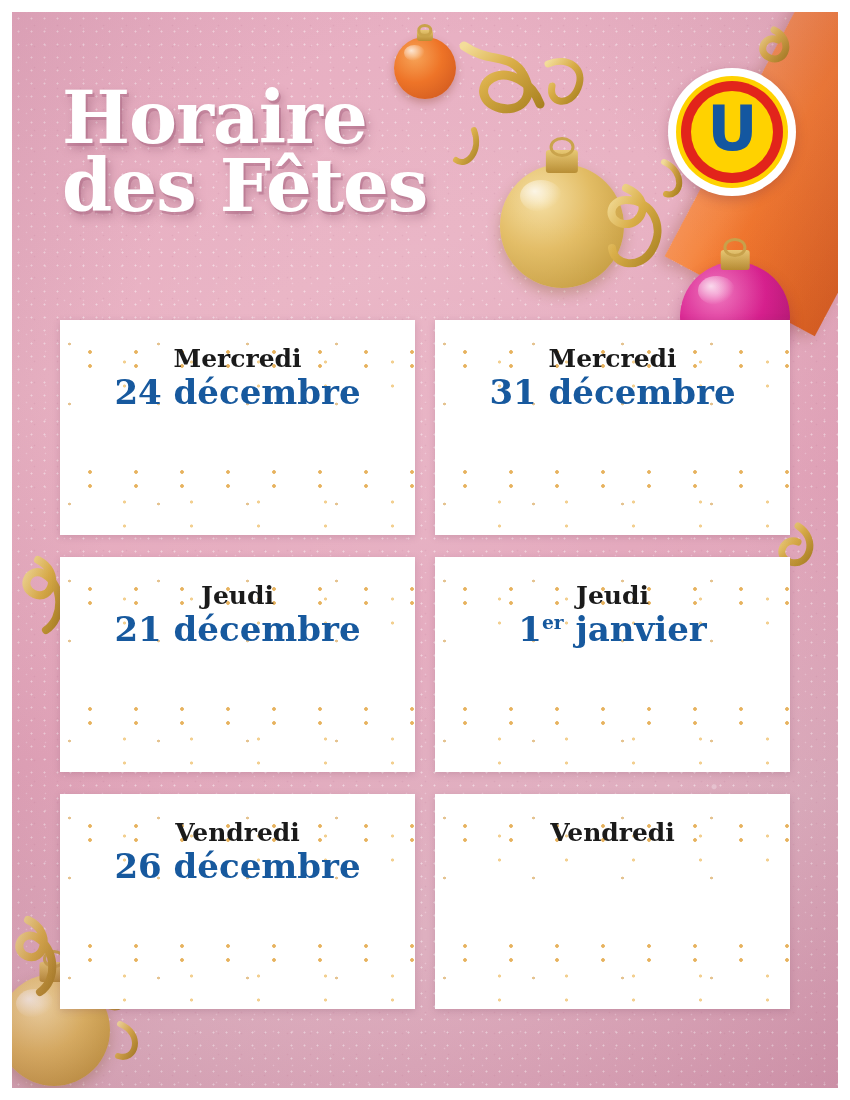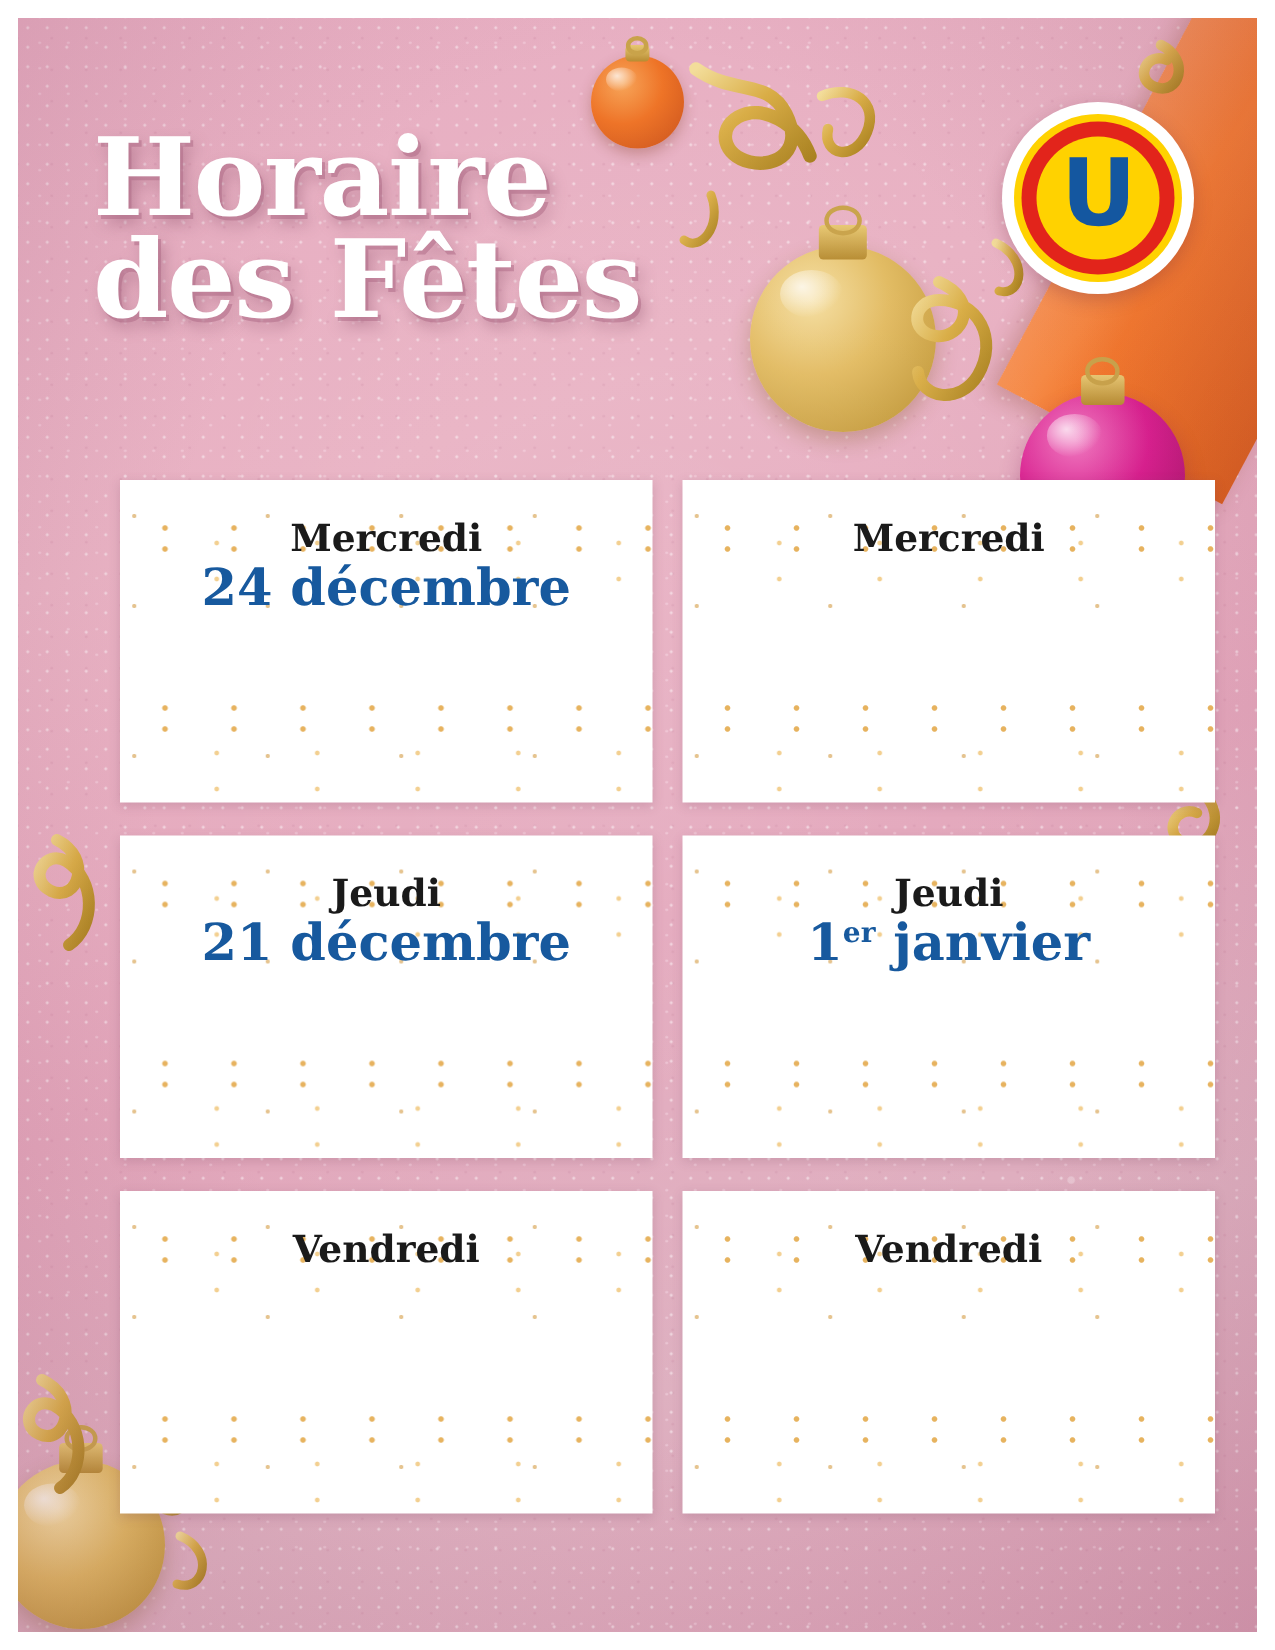--- a/index.html
+++ b/index.html
@@ -146,21 +146,20 @@
   .grid {
     position: absolute;
     left: 48px;
     top: 308px;
     width: 698px;
     display: grid;
     grid-template-columns: 355px 355px;
     grid-template-rows: 215px 215px 215px;
     column-gap: 20px;
     row-gap: 22px;
-    margin-left: 20px;
   }
   .card {
     position: relative;
     background: #ffffff;
     box-shadow: 0 2px 7px rgba(120,70,95,0.22);
     overflow: hidden;
   }
   .card .confetti {
     position: absolute;
     inset: 0;
@@ -358,20 +357,21 @@
           <div class="weekday">Mercredi</div>
           <div class="date"><span>24</span> <span>décembre</span></div>
         </div>
       </div>
 
       <div class="card">
         <div class="confetti"></div>
         <div class="confetti bottom"></div>
         <div class="card-text">
           <div class="weekday">Mercredi</div>
+          <div class="date"><span>31</span> <span>décembre</span></div>
         </div>
       </div>
 
       <div class="card">
         <div class="confetti"></div>
         <div class="confetti bottom"></div>
         <div class="card-text">
           <div class="weekday">Jeudi</div>
           <div class="date"><span>21</span> <span>décembre</span></div>
         </div>
@@ -384,20 +384,21 @@
           <div class="weekday">Jeudi</div>
           <div class="date"><span>1</span><sup>er</sup> <span>janvier</span></div>
         </div>
       </div>
 
       <div class="card">
         <div class="confetti"></div>
         <div class="confetti bottom"></div>
         <div class="card-text">
           <div class="weekday">Vendredi</div>
+          <div class="date"><span>26</span> <span>décembre</span></div>
         </div>
       </div>
 
       <div class="card">
         <div class="confetti"></div>
         <div class="confetti bottom"></div>
         <div class="card-text">
           <div class="weekday">Vendredi</div>
         </div>
       </div>

